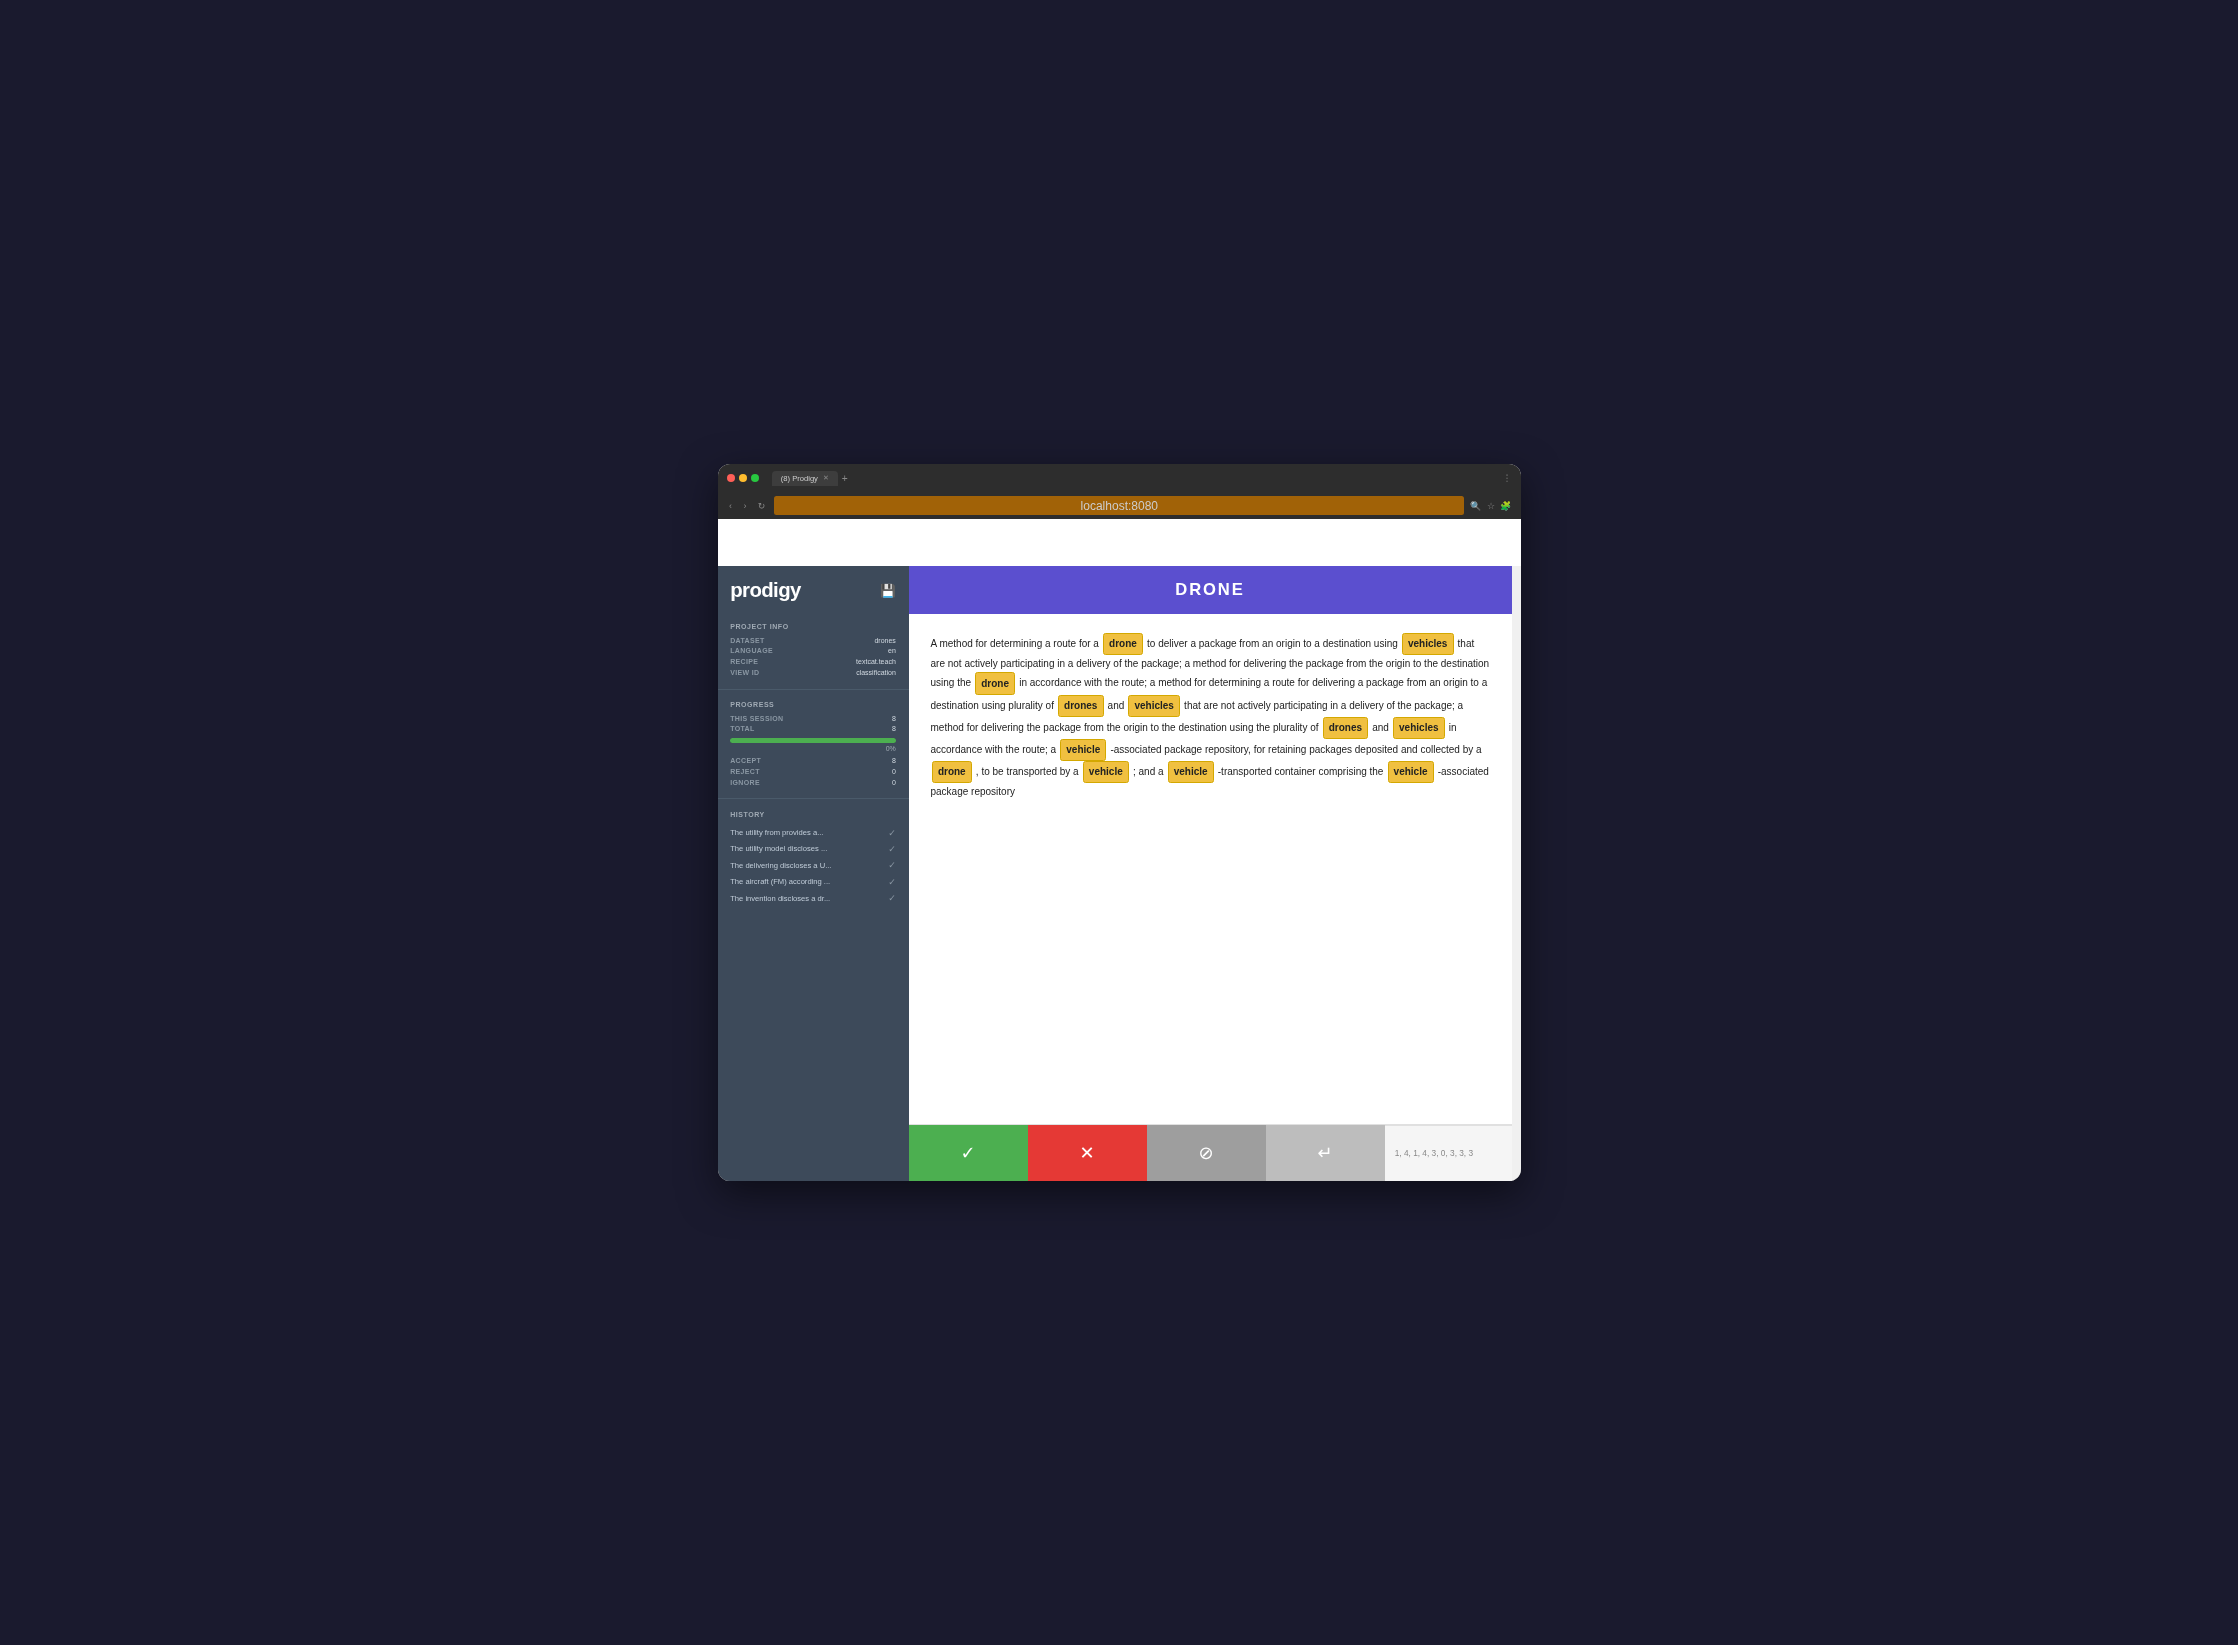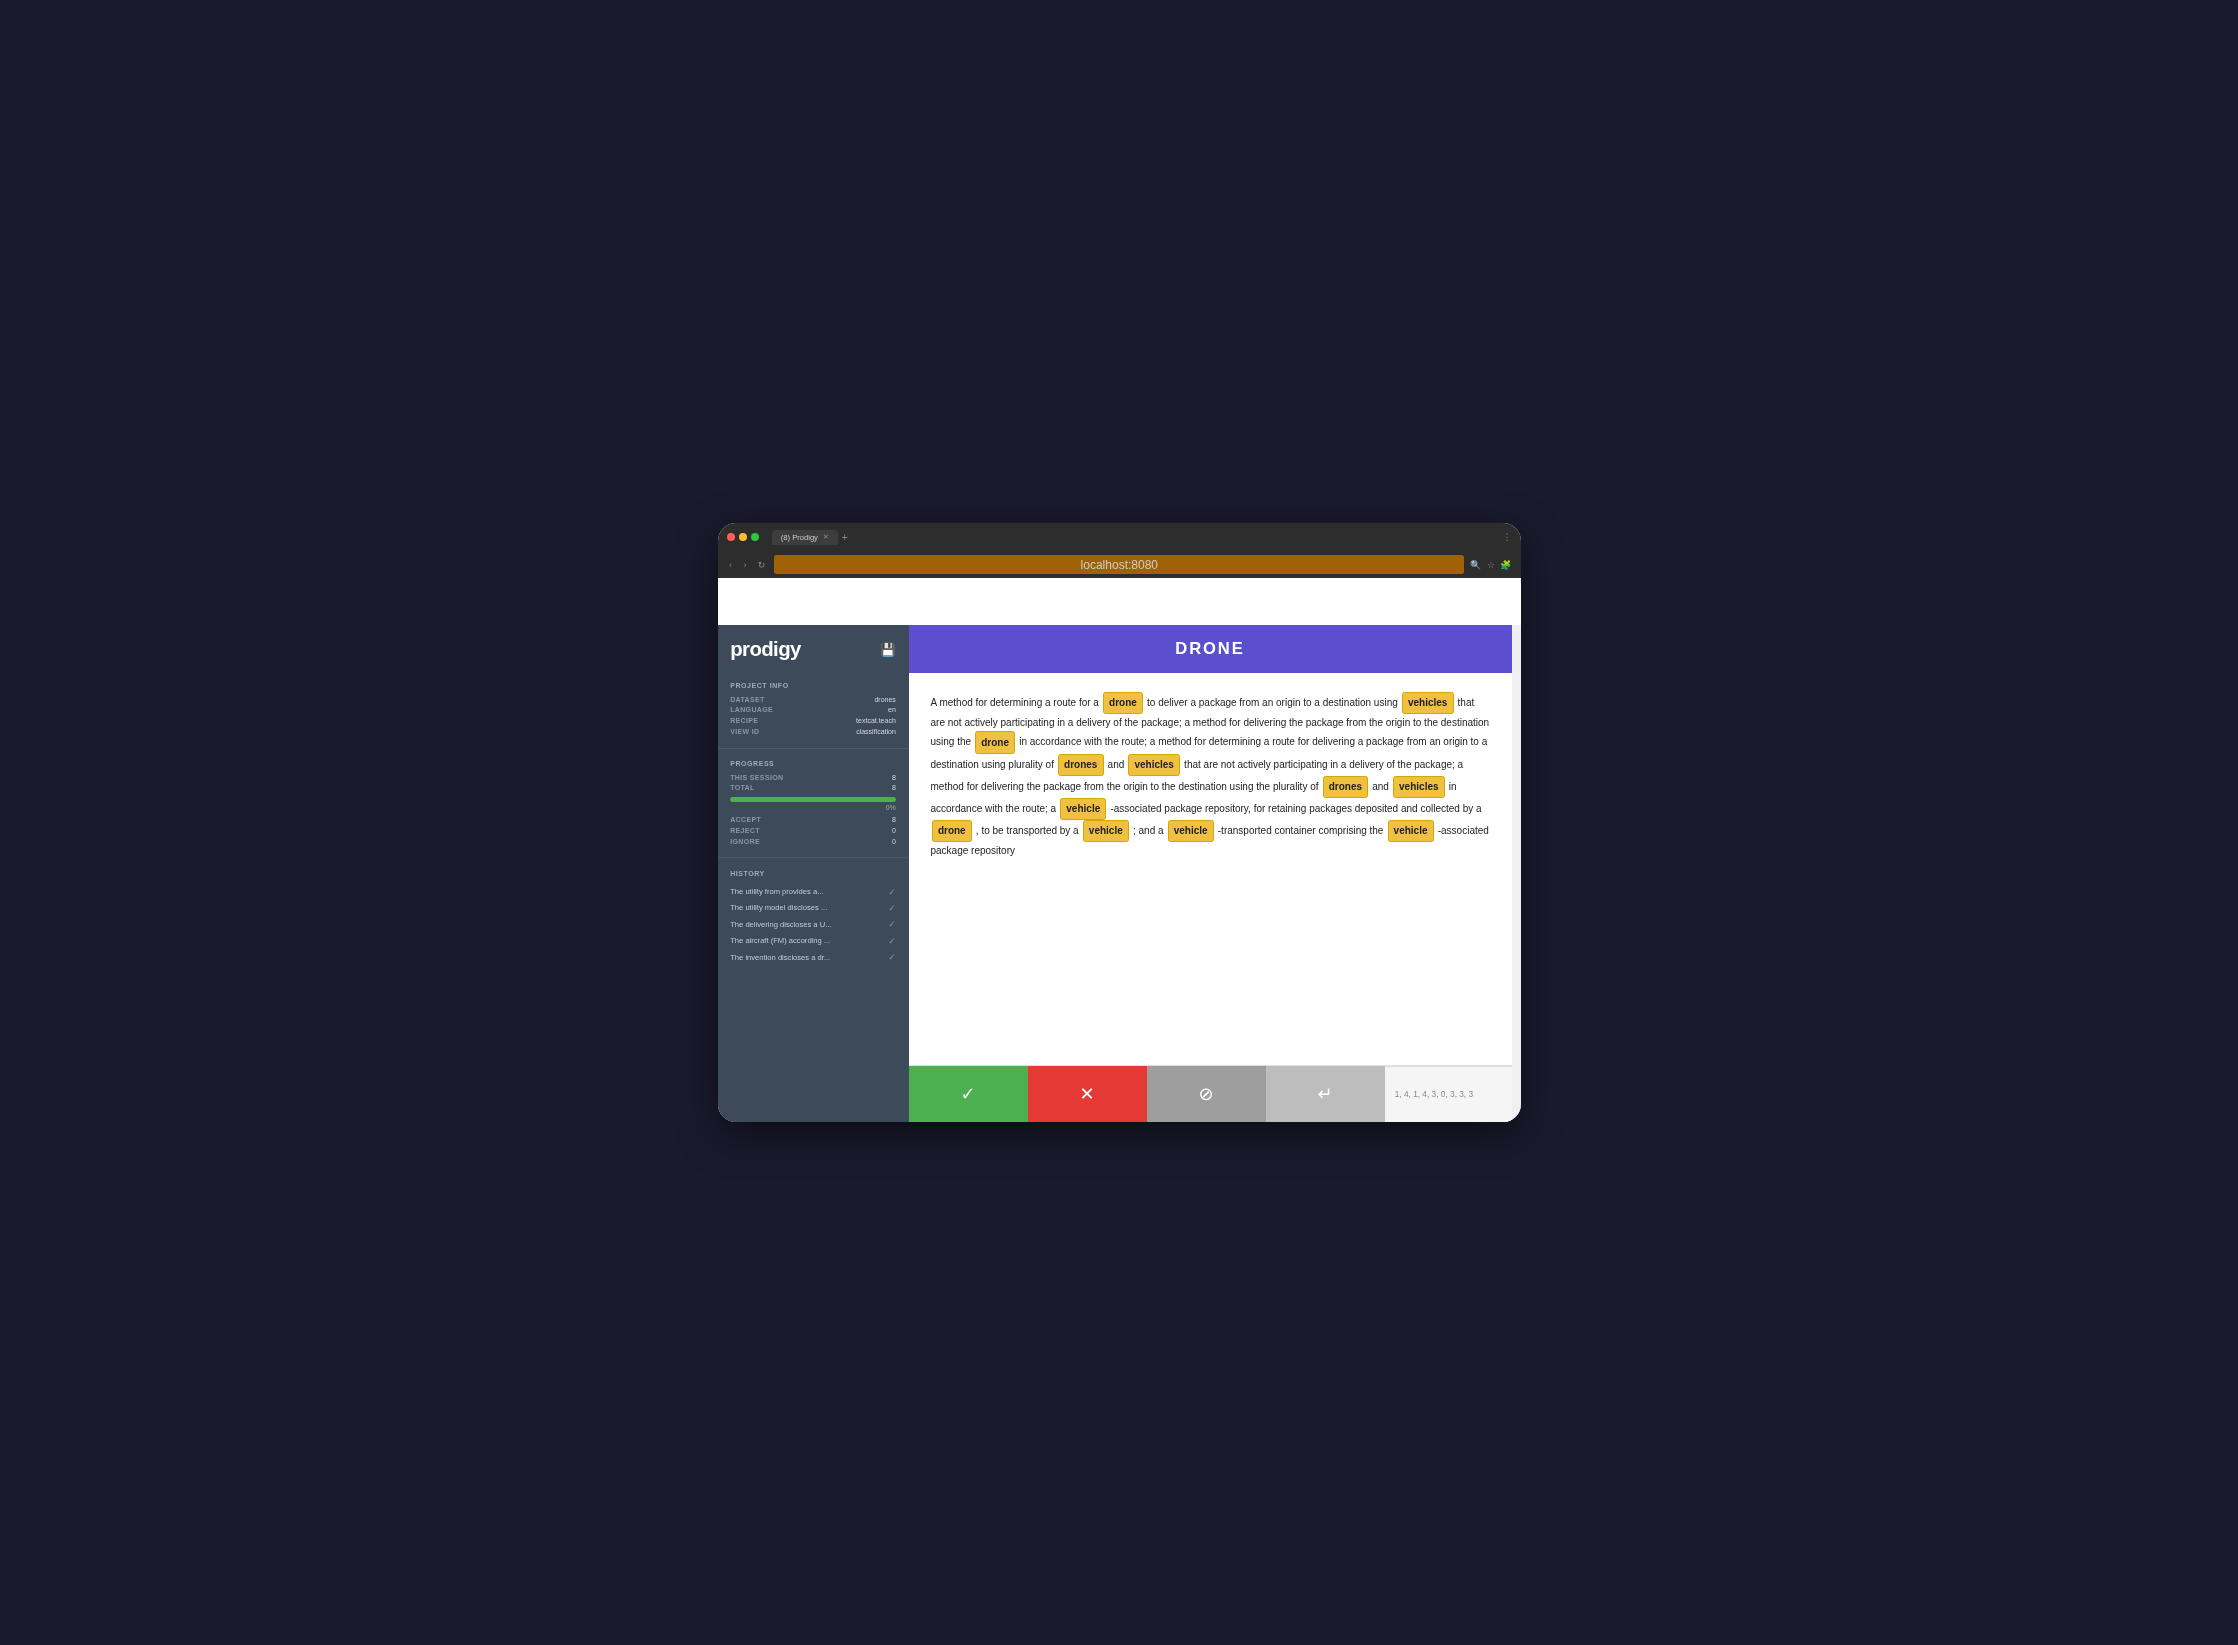--- a/index.html
+++ b/index.html
@@ -8,21 +8,21 @@
       font-family: -apple-system, BlinkMacSystemFont, 'Segoe UI', sans-serif;
       display: flex;
       justify-content: center;
       align-items: center;
       min-height: 100vh;
       padding: 12.7px;
     }
     .browser-window {
       width: 803px;
       background: #fff;
-      border-radius: 18px;
+      border-radius: 12px;
       overflow: hidden;
       box-shadow: 0 12.7px 38px rgba(0,0,0,0.5);
     }
     .browser-titlebar {
       background: #2d2d2d;
       padding: 6.4px 9px;
       display: flex;
       align-items: center;
       gap: 6.4px;
     }
@@ -92,21 +92,21 @@
       justify-content: center;
     }
     .browser-toolbar-icons {
       display: flex;
       gap: 5.1px;
       color: #888;
       font-size: 9px;
     }
     .browser-body {
       display: flex;
-      height: 497px;
+      height: 615px;
       background: #737373;
       margin-top: 47px;
     }
     
     .sidebar {
       width: 191px;
       background: #3d4a5a;
       color: #fff;
       flex-shrink: 0;
       display: flex;

